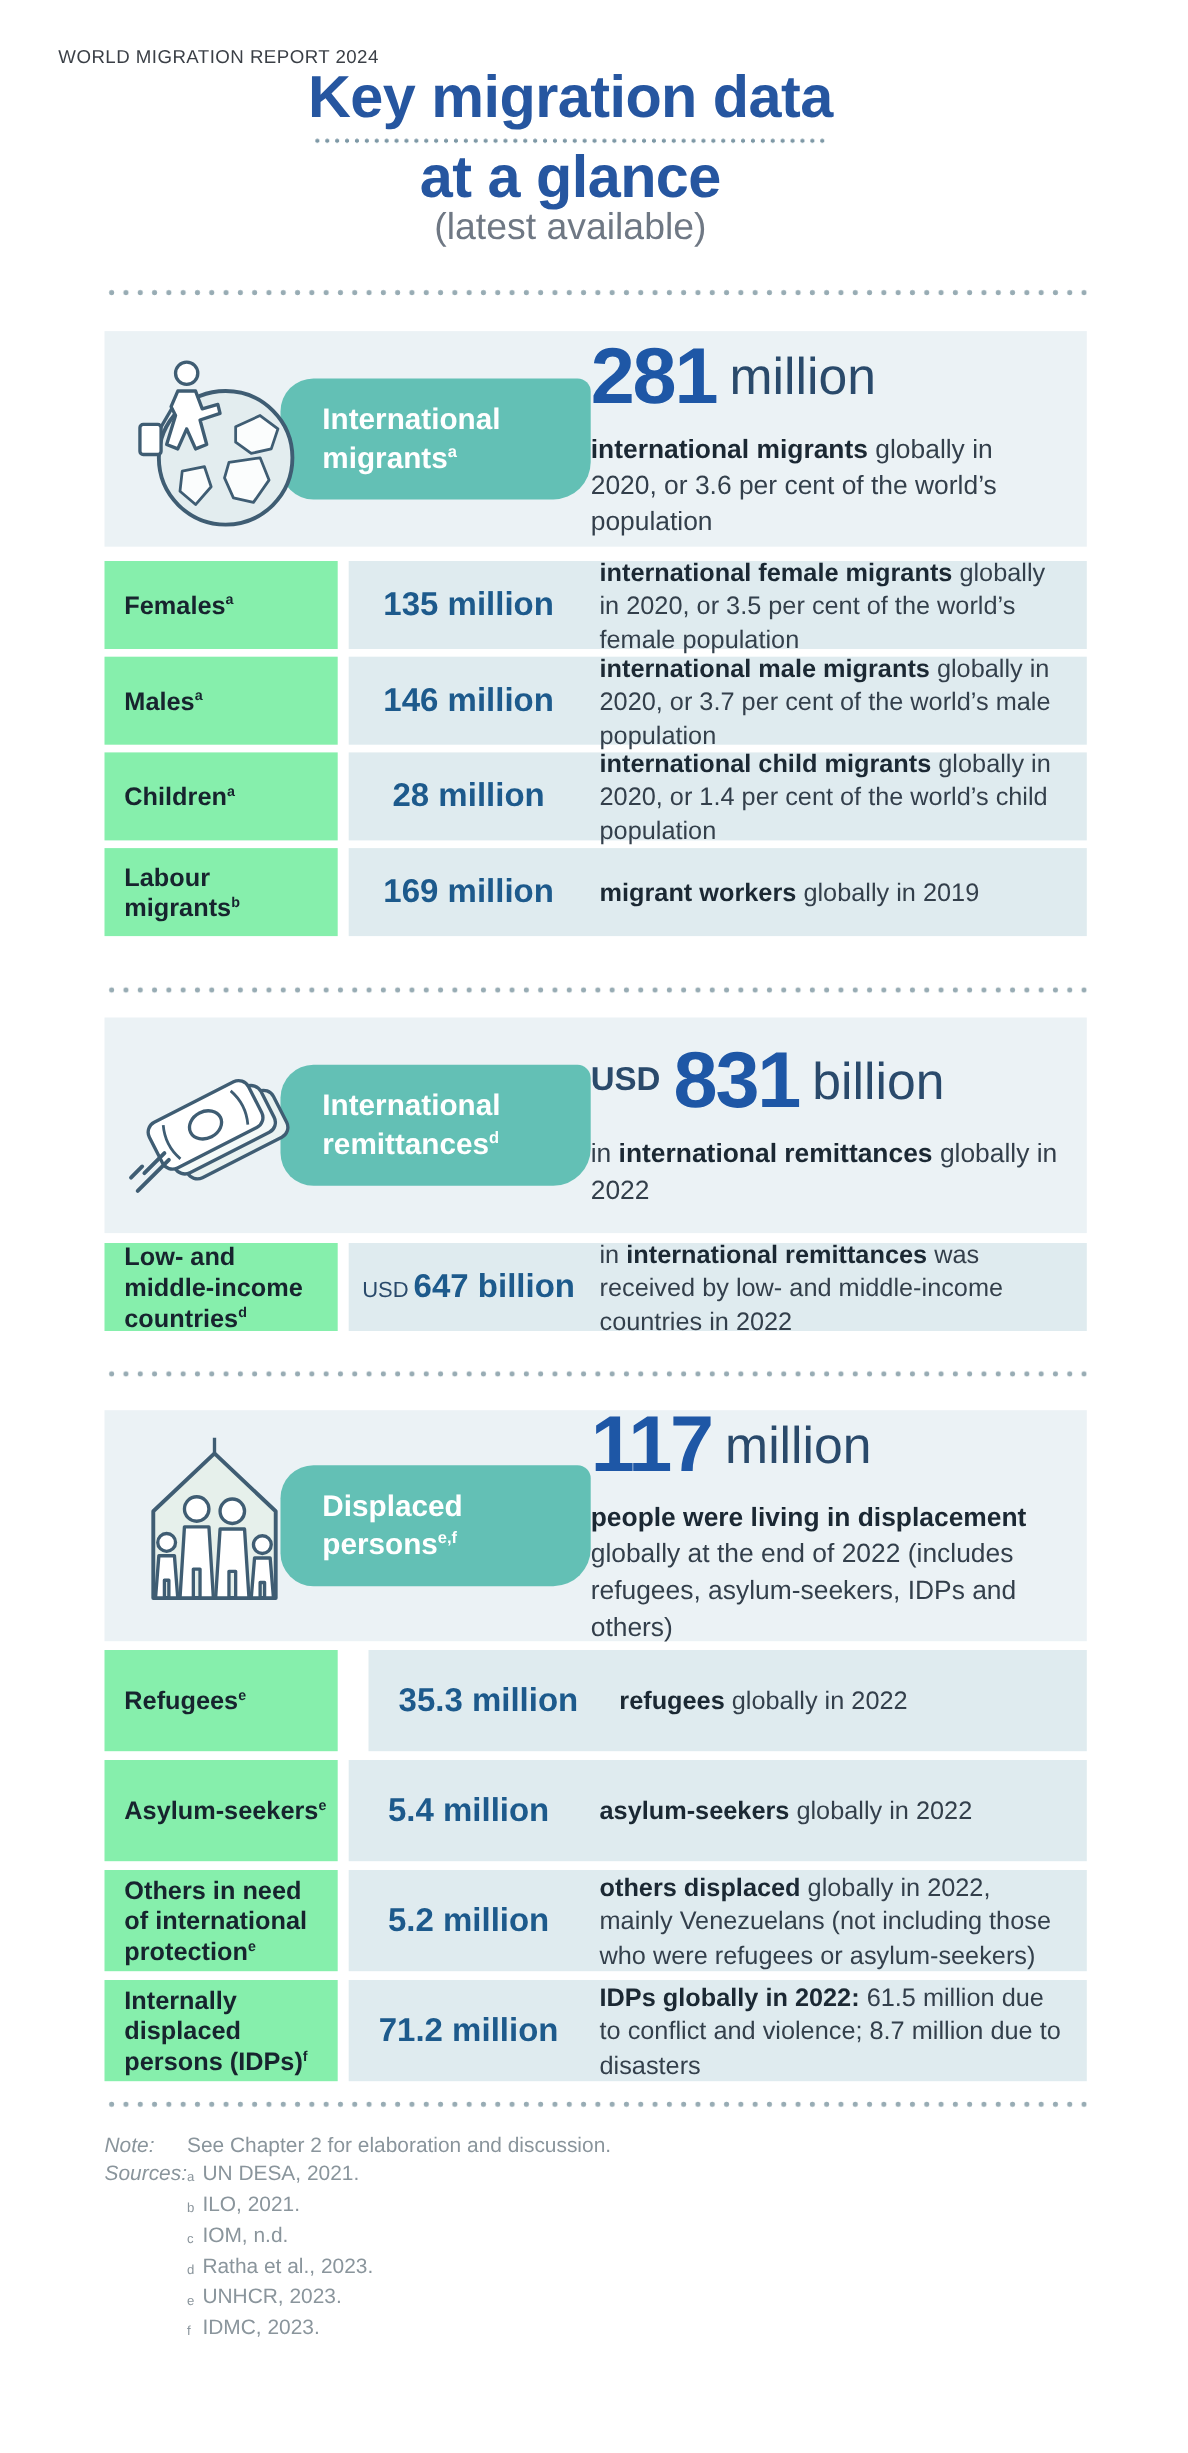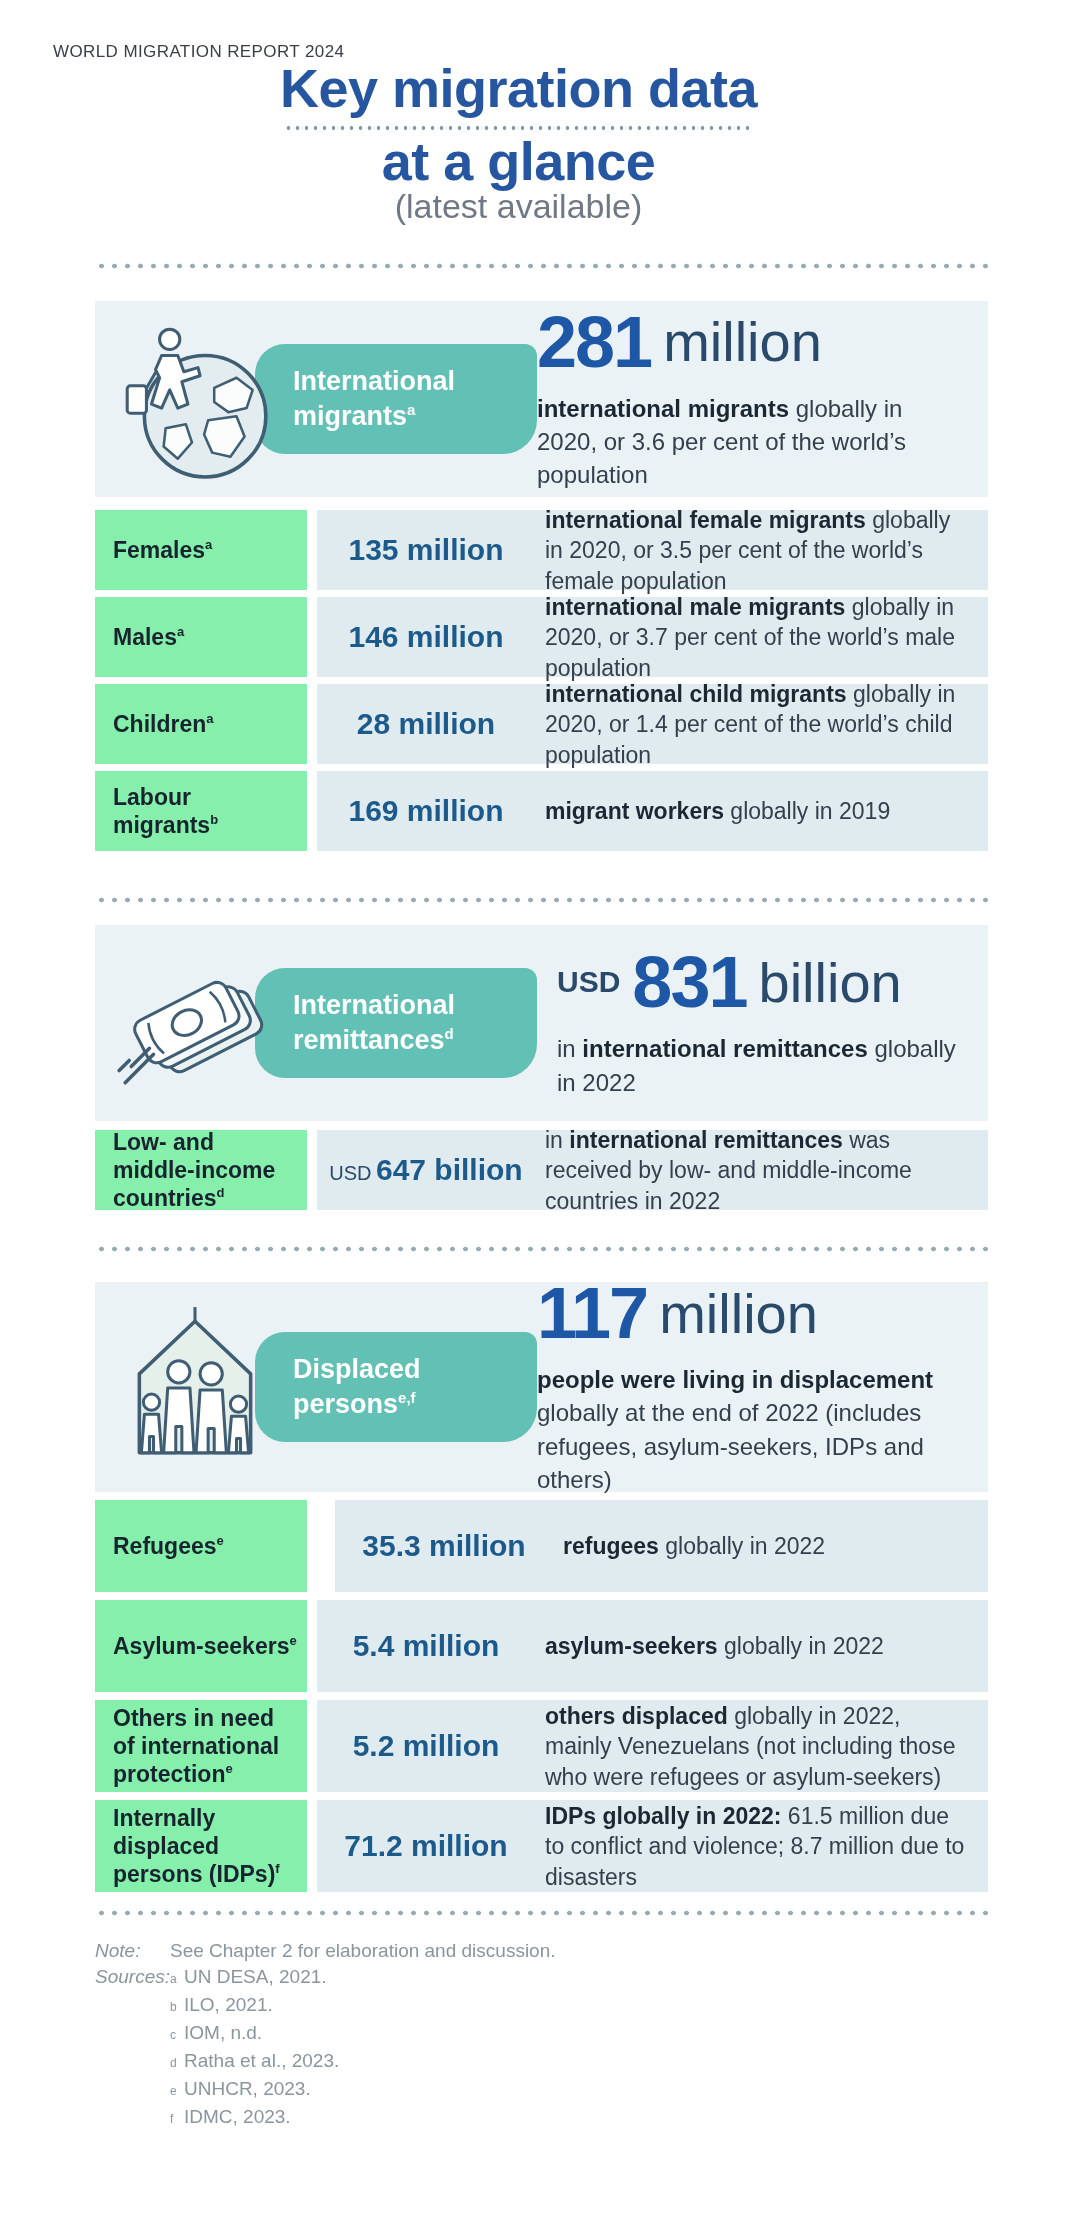--- a/index.html
+++ b/index.html
@@ -32,36 +32,36 @@
     background-size: 13px 6px; background-repeat: repeat-x; background-position: left center;
   }
   .dots-sep.s2 { margin-top: 46px; }
   .dots-sep.s3 { margin-top: 36px; }
   .dots-sep.s4 { margin-top: 18px; }
 
   .hero {
     margin-top: 32px; height: 196px; background: #EBF2F5;
     display: flex; align-items: center;
   }
-  .hero.h2 { margin-top: 22px; gap: 20px; }
+  .hero.h2 { margin-top: 22px; }
   .hero.h3 { margin-top: 30px; height: 210px; }
   .hero-left { width: 442px; flex: none; display: flex; align-items: center; padding-left: 14px; position: relative; }
   .icon { width: 172px; height: 172px; flex: none; position: relative; z-index: 2; }
   .badge {
     position: relative; z-index: 1; margin-left: -26px;
     background: #63C0B5; color: #ffffff; font-weight: bold;
     font-size: 27px; line-height: 1.3; padding: 20px 22px 20px 38px;
     border-radius: 30px 12px 34px 30px; max-width: 300px;
   }
   .badge sup { font-size: 15px; font-weight: bold; }
   .hero-right { flex: 1; padding-right: 24px; }
   .hero-number { display: flex; align-items: center; color: #2A4A6B; }
   .hprefix { font-size: 30px; font-weight: bold; color: #2A4A6B; margin-right: 12px; }
   .hnum { font-size: 72px; font-weight: bold; color: #1E57A6; line-height: .95; letter-spacing: -2px; }
-  .hunit { font-size: 56px; color: #2A4A6B; margin-left: 12px; }
+  .hunit { font-size: 47px; color: #2A4A6B; margin-left: 12px; }
   .hero-desc { margin-top: 16px; font-size: 24px; line-height: 1.38; color: #333F4B; max-width: 445px; }
   .hero-desc b, .row-desc b { color: #1B2833; }
 
   .rows { margin-top: 13px; }
   .rows.r2 { margin-top: 9px; }
   .rows.r3 { margin-top: 8px; }
   .row { display: flex; height: 80px; margin-top: 7px; }
   .row:first-child { margin-top: 0; }
   .rows.r3 .row { height: 92px; margin-top: 8px; }
   .rows.r3 .row:first-child { margin-top: 0; gap: 18px; }

